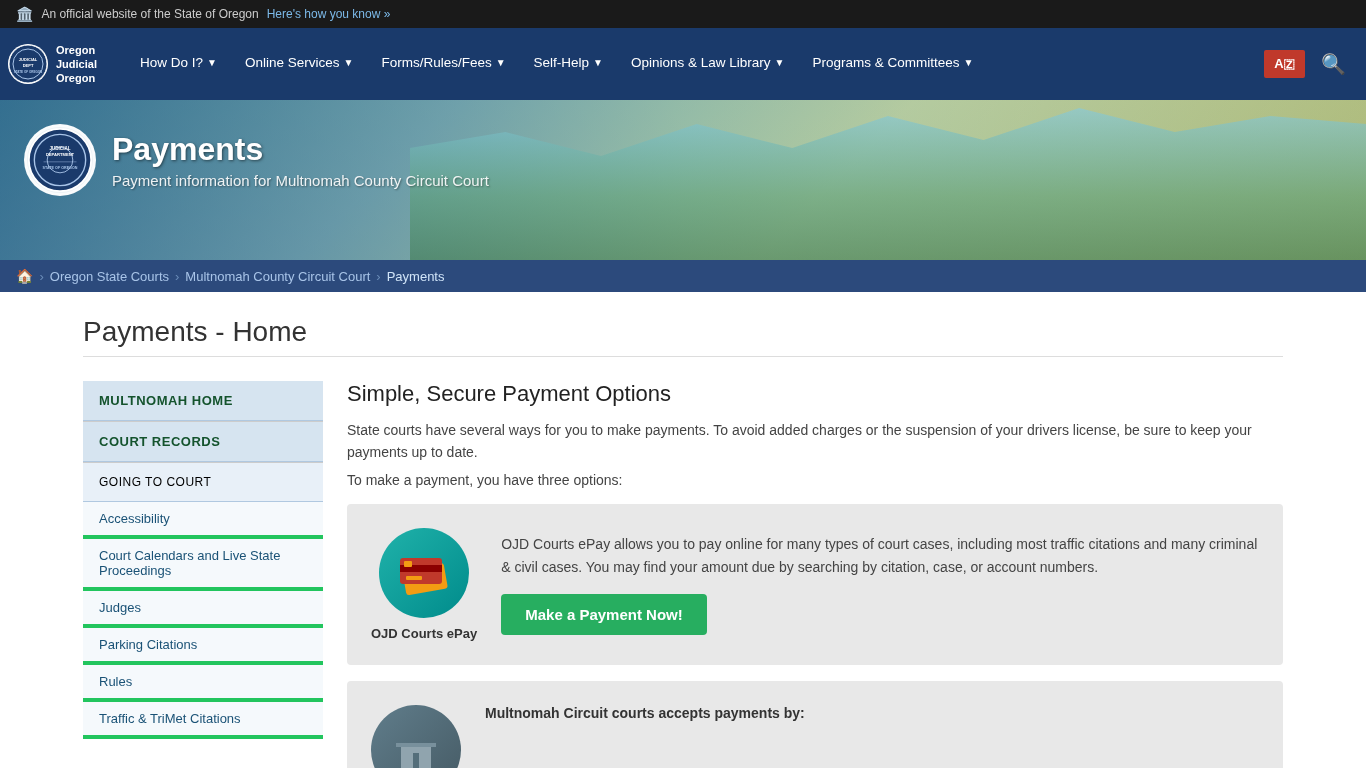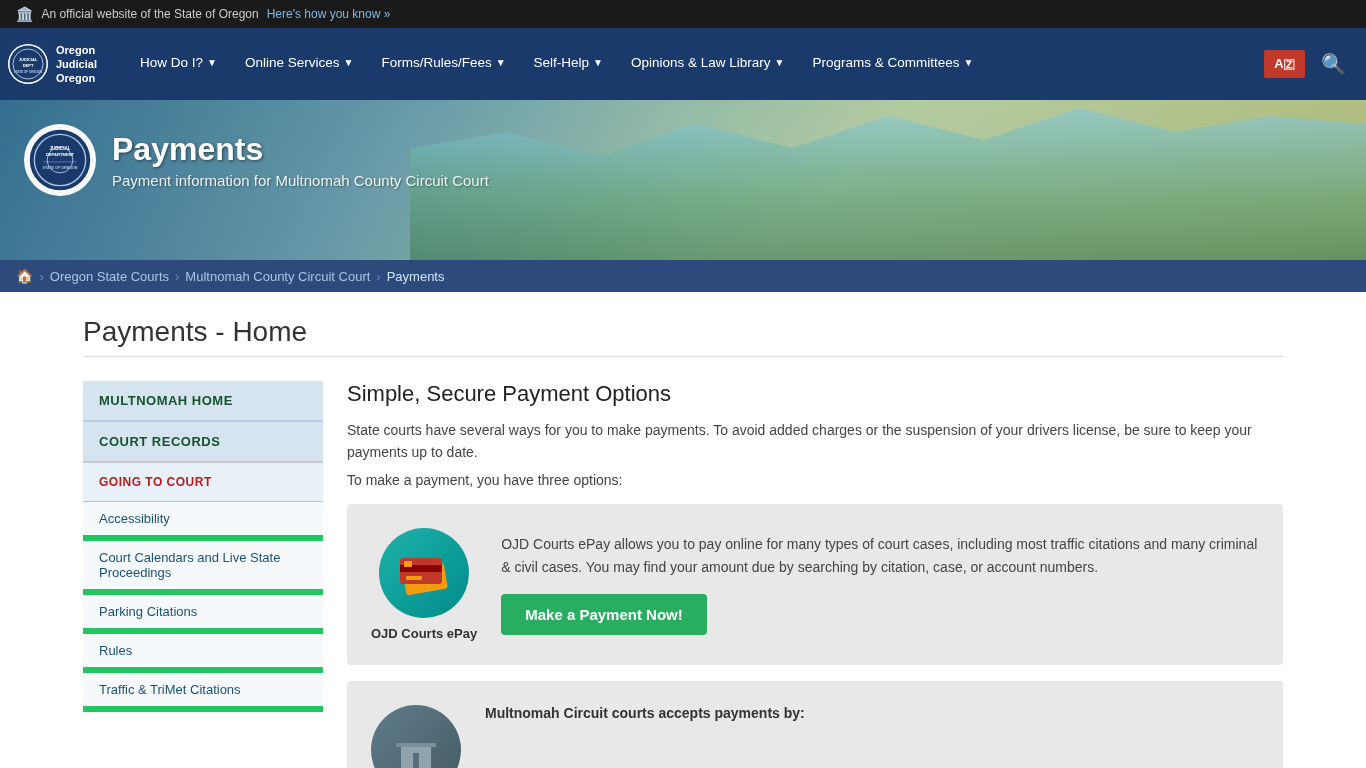--- a/index.html
+++ b/index.html
@@ -199,31 +199,31 @@
       color: #14532d;
       font-size: 13px;
       font-weight: bold;
       padding: 12px 16px;
       letter-spacing: 0.5px;
       border-bottom: 1px solid #b0c8e0;
       text-transform: uppercase;
     }
     .sidebar-section-header.sub {
       background: #e8f0f8;
-      color: #b91c1c;
+      color: #000000;
       font-size: 12px;
-      font-weight: bold;
+      font-weight: normal;
     }
     .sidebar-link {
       display: block;
       padding: 9px 16px;
       font-size: 13px;
       color: #1a5276;
       text-decoration: none;
-      border-bottom: 6px solid #22c55e;
+      border-bottom: 4px solid #22c55e;
       background: #f5f9fc;
     }
     .sidebar-divider { height: 1px; background: #ccc; }
 
     
     .main-content {
       flex: 1;
     }
     .section-title {
       font-size: 22px;
@@ -423,20 +423,21 @@
   <div class="content-layout">
 
     <aside class="sidebar">
       <div class="sidebar-section-header">MULTNOMAH HOME</div>
       <div class="sidebar-divider"></div>
       <div class="sidebar-section-header">COURT RECORDS</div>
       <div class="sidebar-divider"></div>
       <div class="sidebar-section-header sub">GOING TO COURT</div>
       <a href="#" class="sidebar-link">Accessibility</a>
       <a href="#" class="sidebar-link">Court Calendars and Live State Proceedings</a>
+      <a href="#" class="sidebar-link">Judges</a>
       <a href="#" class="sidebar-link">Parking Citations</a>
       <a href="#" class="sidebar-link">Rules</a>
       <a href="#" class="sidebar-link">Traffic &amp; TriMet Citations</a>
     </aside>
 
     <div class="main-content">
       <h2 class="section-title">Simple, Secure Payment Options</h2>
       <p class="intro-text">State courts have several ways for you to make payments. To avoid added charges or the suspension of your drivers license, be sure to keep your payments up to date.</p>
       <p class="options-label">To make a payment, you have three options:</p>
 

